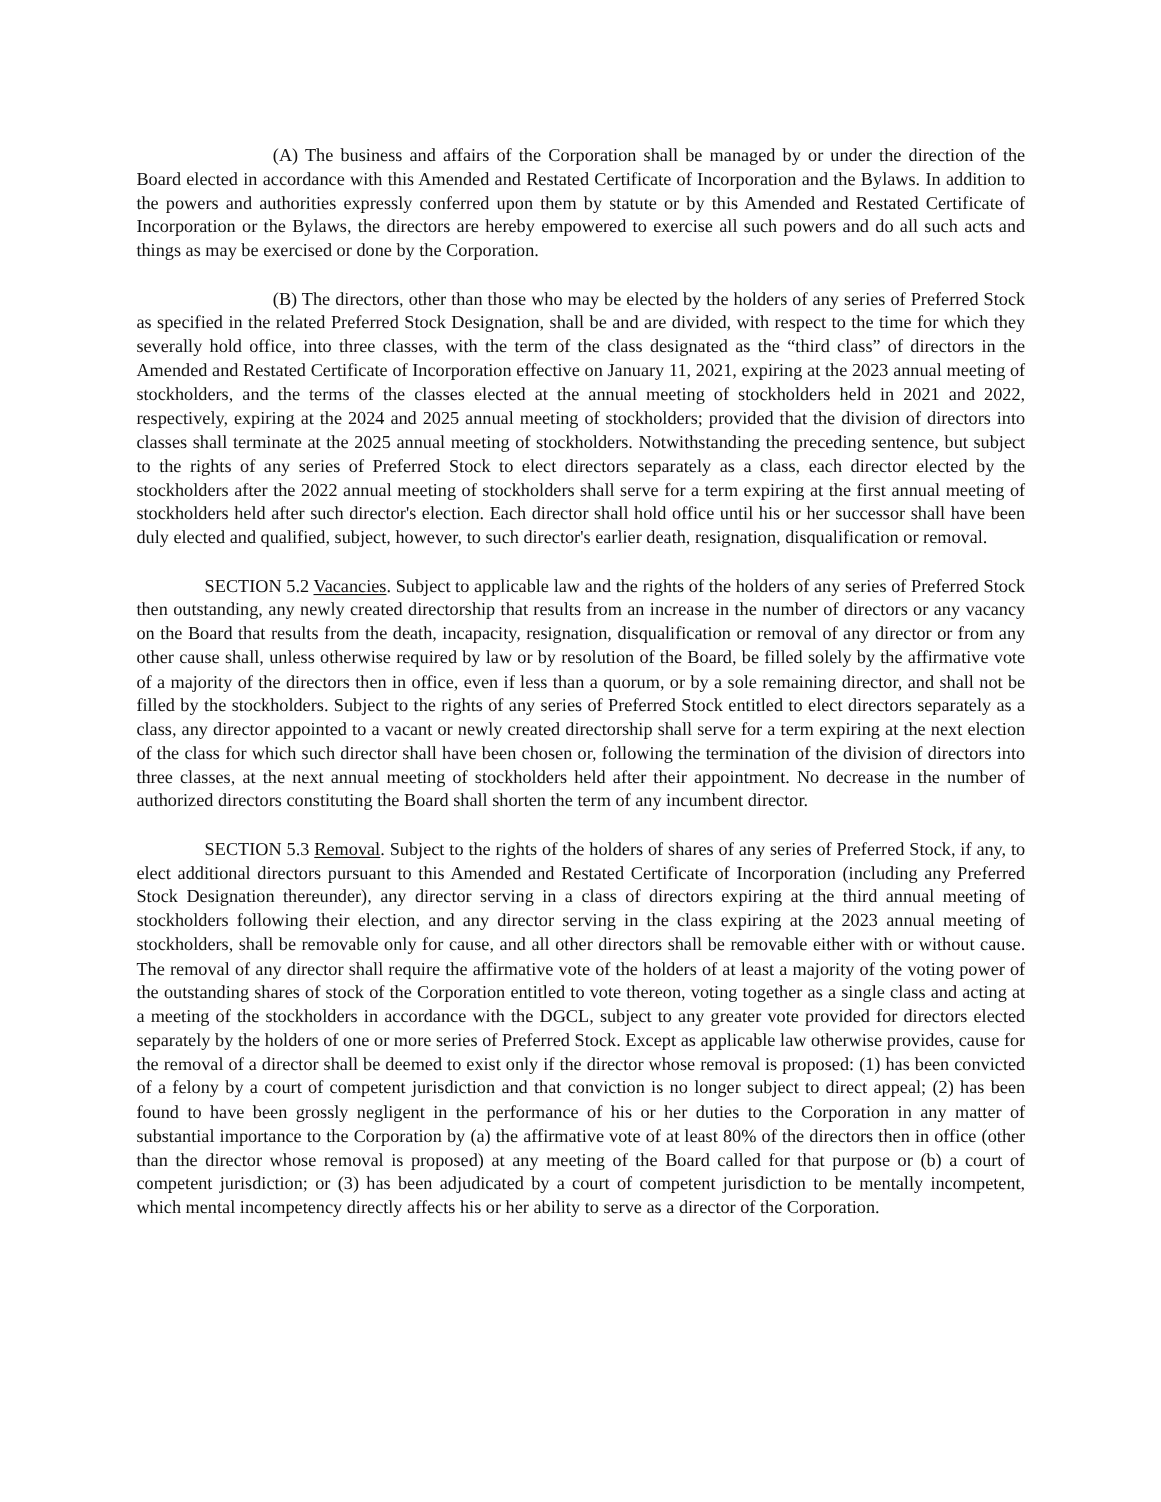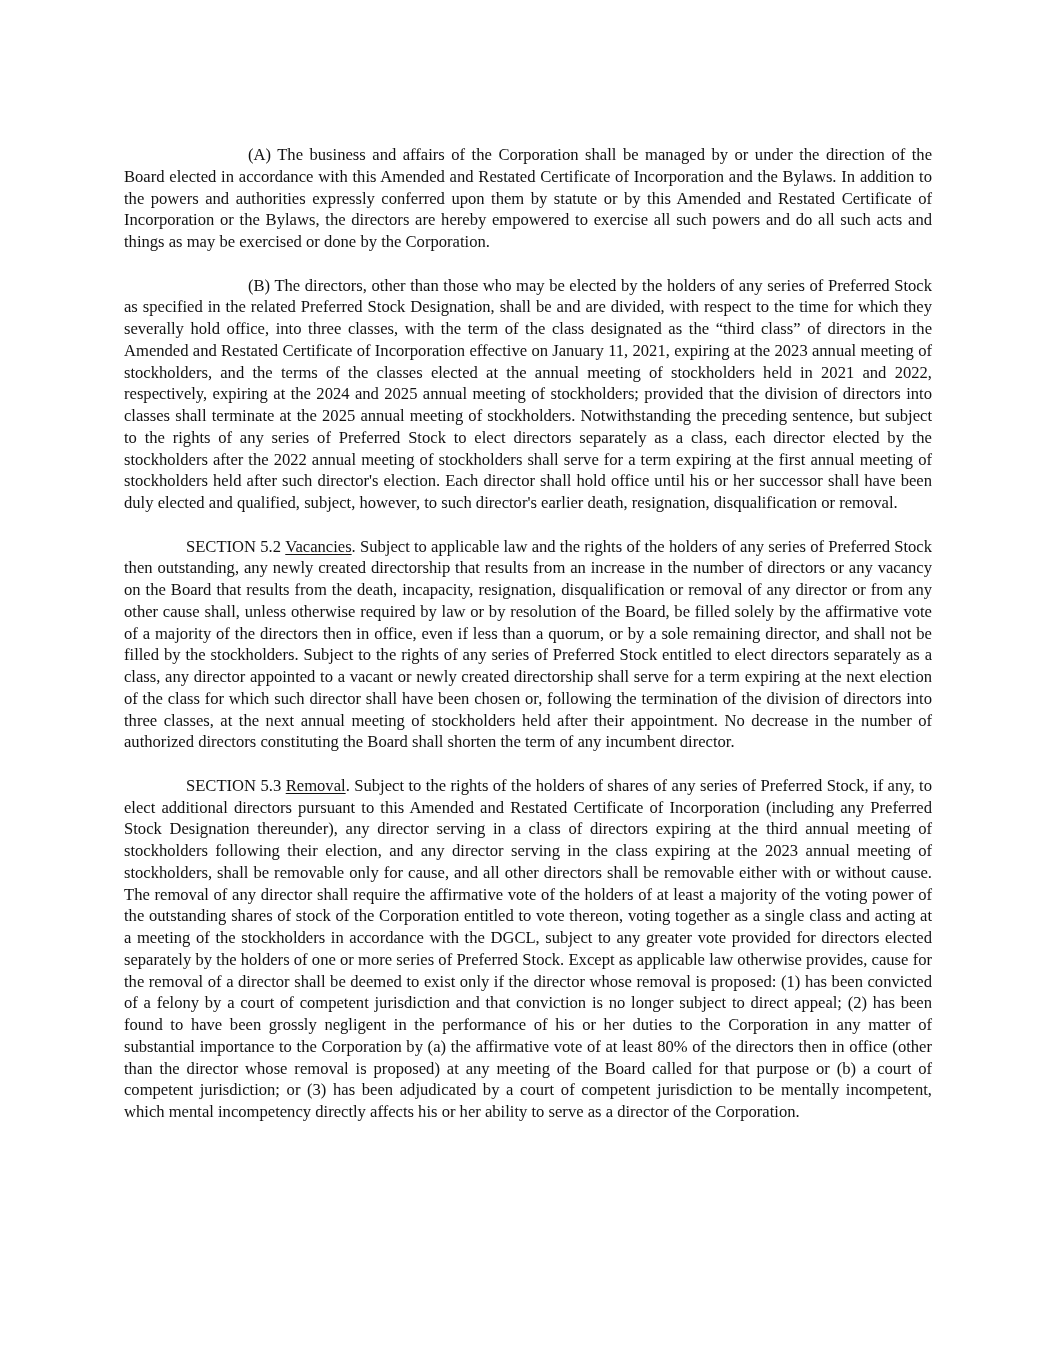--- a/index.html
+++ b/index.html
@@ -9,35 +9,35 @@
     }
     body {
       width: 1055px;
       height: 1365px;
       position: relative;
       overflow: hidden;
     }
     .page {
       position: absolute;
       left: 124px;
-      top: 144px;
+      top: 130px;
       width: 808px;
       font-family: "Liberation Serif", "DejaVu Serif", serif;
       font-size: 16.6px;
       line-height: 21.75px;
       color: #111111;
     }
     .para {
       margin: 0 0 21.75px 0;
       text-align: justify;
       text-justify: inter-word;
     }
     .indent-deep { text-indent: 124px; }
     .indent-section { text-indent: 62px; }
-    .underline { text-decoration: underline; text-underline-offset: 2px; font-family: Liberation Serif, serif; }
+    .underline { text-decoration: underline; text-underline-offset: 2px; }
   </style>
 </head>
 <body>
 
 <div class="page">
 
   <p class="para indent-deep">(A) The business and affairs of the Corporation shall be managed by or under the direction of the Board elected in accordance with this Amended and Restated Certificate of Incorporation and the Bylaws. In addition to the powers and authorities expressly conferred upon them by statute or by this Amended and Restated Certificate of Incorporation or the Bylaws, the directors are hereby empowered to exercise all such powers and do all such acts and things as may be exercised or done by the Corporation.</p>
 
   <p class="para indent-deep">(B) The directors, other than those who may be elected by the holders of any series of Preferred Stock as specified in the related Preferred Stock Designation, shall be and are divided, with respect to the time for which they severally hold office, into three classes, with the term of the class designated as the “third class” of directors in the Amended and Restated Certificate of Incorporation effective on January 11, 2021, expiring at the 2023 annual meeting of stockholders, and the terms of the classes elected at the annual meeting of stockholders held in 2021 and 2022, respectively, expiring at the 2024 and 2025 annual meeting of stockholders; provided that the division of directors into classes shall terminate at the 2025 annual meeting of stockholders. Notwithstanding the preceding sentence, but subject to the rights of any series of Preferred Stock to elect directors separately as a class, each director elected by the stockholders after the 2022 annual meeting of stockholders shall serve for a term expiring at the first annual meeting of stockholders held after such director's election. Each director shall hold office until his or her successor shall have been duly elected and qualified, subject, however, to such director's earlier death, resignation, disqualification or removal.</p>
 

